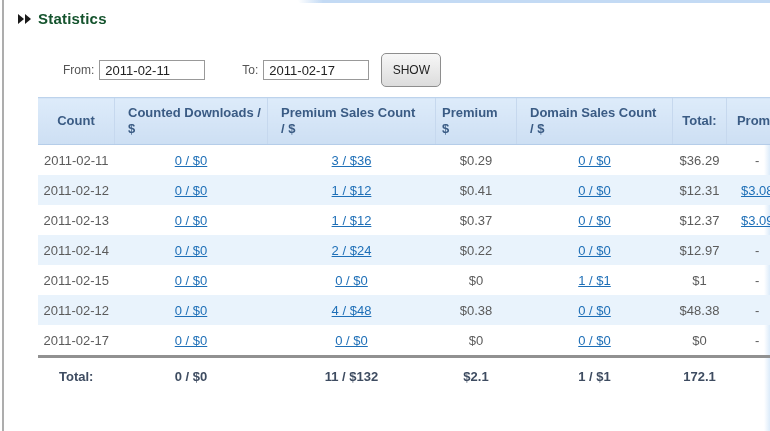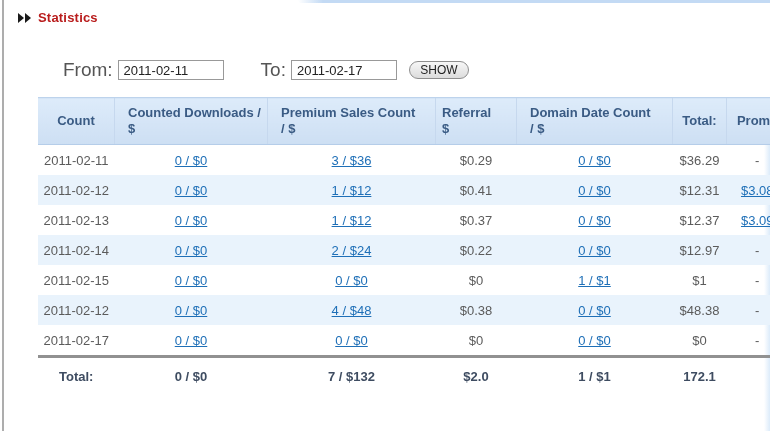--- a/index.html
+++ b/index.html
@@ -14,36 +14,36 @@
   
   .left-line   { position: absolute; left: 2px; top: 0; width: 2px; height: 431px; background: #adadad; }
   .top-edge    { position: absolute; top: 0; left: 298px; right: 0; height: 3px;
                  background: linear-gradient(to right, rgba(195,218,244,0), #c3daf4 25px);
                  border-radius: 0 0 0 3px; }
   .right-edge  { position: absolute; top: 97px; right: 0; bottom: 0; width: 6px;
                  background: linear-gradient(to right, rgba(223,236,250,0), #dcebfa); }
 
   
   .heading { position: absolute; left: 18px; top: 10px; display: flex; align-items: center; gap: 7px; }
-  .heading .txt { font-size: 13px; font-weight: bold; color: #b91c1c; letter-spacing: .2px; }
+  .heading .txt { font-size: 15px; font-weight: bold; color: #14532d; letter-spacing: .2px; }
   .heading svg { display: block; }
 
   
   .filter { position: absolute; left: 63px; top: 59px; height: 22px; display: flex; align-items: center; }
-  .filter label { font-size: 19px; color: #555; margin-right: 5px; }
+  .filter label { font-size: 12px; color: #555; margin-right: 5px; }
   .filter input {
     width: 106px; height: 20px; box-sizing: border-box;
     border: 1px solid #999; background: #fff;
     font-family: inherit; font-size: 13px; color: #222; padding: 1px 5px;
   }
   .filter .to-label { margin-left: 37px; }
   .filter button {
-    margin-left: 12px; width: 60px; height: 18px;
+    margin-left: 12px; width: 60px; height: 34px;
     background: linear-gradient(#f7f7f7, #dcdcdc);
-    border: 1px solid #8e8e8e; border-radius: 11px;
+    border: 1px solid #8e8e8e; border-radius: 5px;
     font-family: inherit; font-size: 12px; color: #222;
   }
 
   
   .table-wrap { position: absolute; left: 38px; top: 97px; }
   table { border-collapse: collapse; table-layout: fixed; width: 699px; }
   td, th { padding: 0; }
 
   thead th {
     height: 46px; vertical-align: middle; text-align: center;
@@ -104,23 +104,23 @@
 
 <div class="table-wrap">
   <table>
     <thead>
       <tr>
           <th class="col-date">Count</th>
           <th class="col-counted">Counted Downloads /
 $</th>
           <th class="col-premium">Premium Sales Count
 / $</th>
-          <th class="col-referral">Referral
+          <th class="col-referral">Premium
 $</th>
-          <th class="col-domain">Domain Date Count
+          <th class="col-domain">Domain Sales Count
 / $</th>
           <th class="col-total">Total:</th>
           <th class="col-promo">Promo</th>
         </tr>
     </thead>
     <tbody>
         <tr>
           <td class="col-date"><span>2011-02-11</span></td>
           <td class="col-counted"><a href="#" class="cell-link">0 / $0</a></td>
           <td class="col-premium"><a href="#" class="cell-link">3 / $36</a></td>
@@ -181,21 +181,21 @@
           <td class="col-referral"><span>$0</span></td>
           <td class="col-domain"><a href="#" class="cell-link">0 / $0</a></td>
           <td class="col-total"><span>$0</span></td>
           <td class="col-promo"><span>-</span></td>
         </tr>
       </tbody>
     <tfoot>
       <tr>
           <td class="col-date"><span>Total:</span></td>
           <td class="col-counted"><span>0 / $0</span></td>
-          <td class="col-premium"><span>7 / $132</span></td>
-          <td class="col-referral"><span>$2.0</span></td>
+          <td class="col-premium"><span>11 / $132</span></td>
+          <td class="col-referral"><span>$2.1</span></td>
           <td class="col-domain"><span>1 / $1</span></td>
           <td class="col-total"><span>172.1</span></td>
           <td class="col-promo"><span></span></td>
         </tr>
     </tfoot>
   </table>
 </div>
 
 </body></html>

